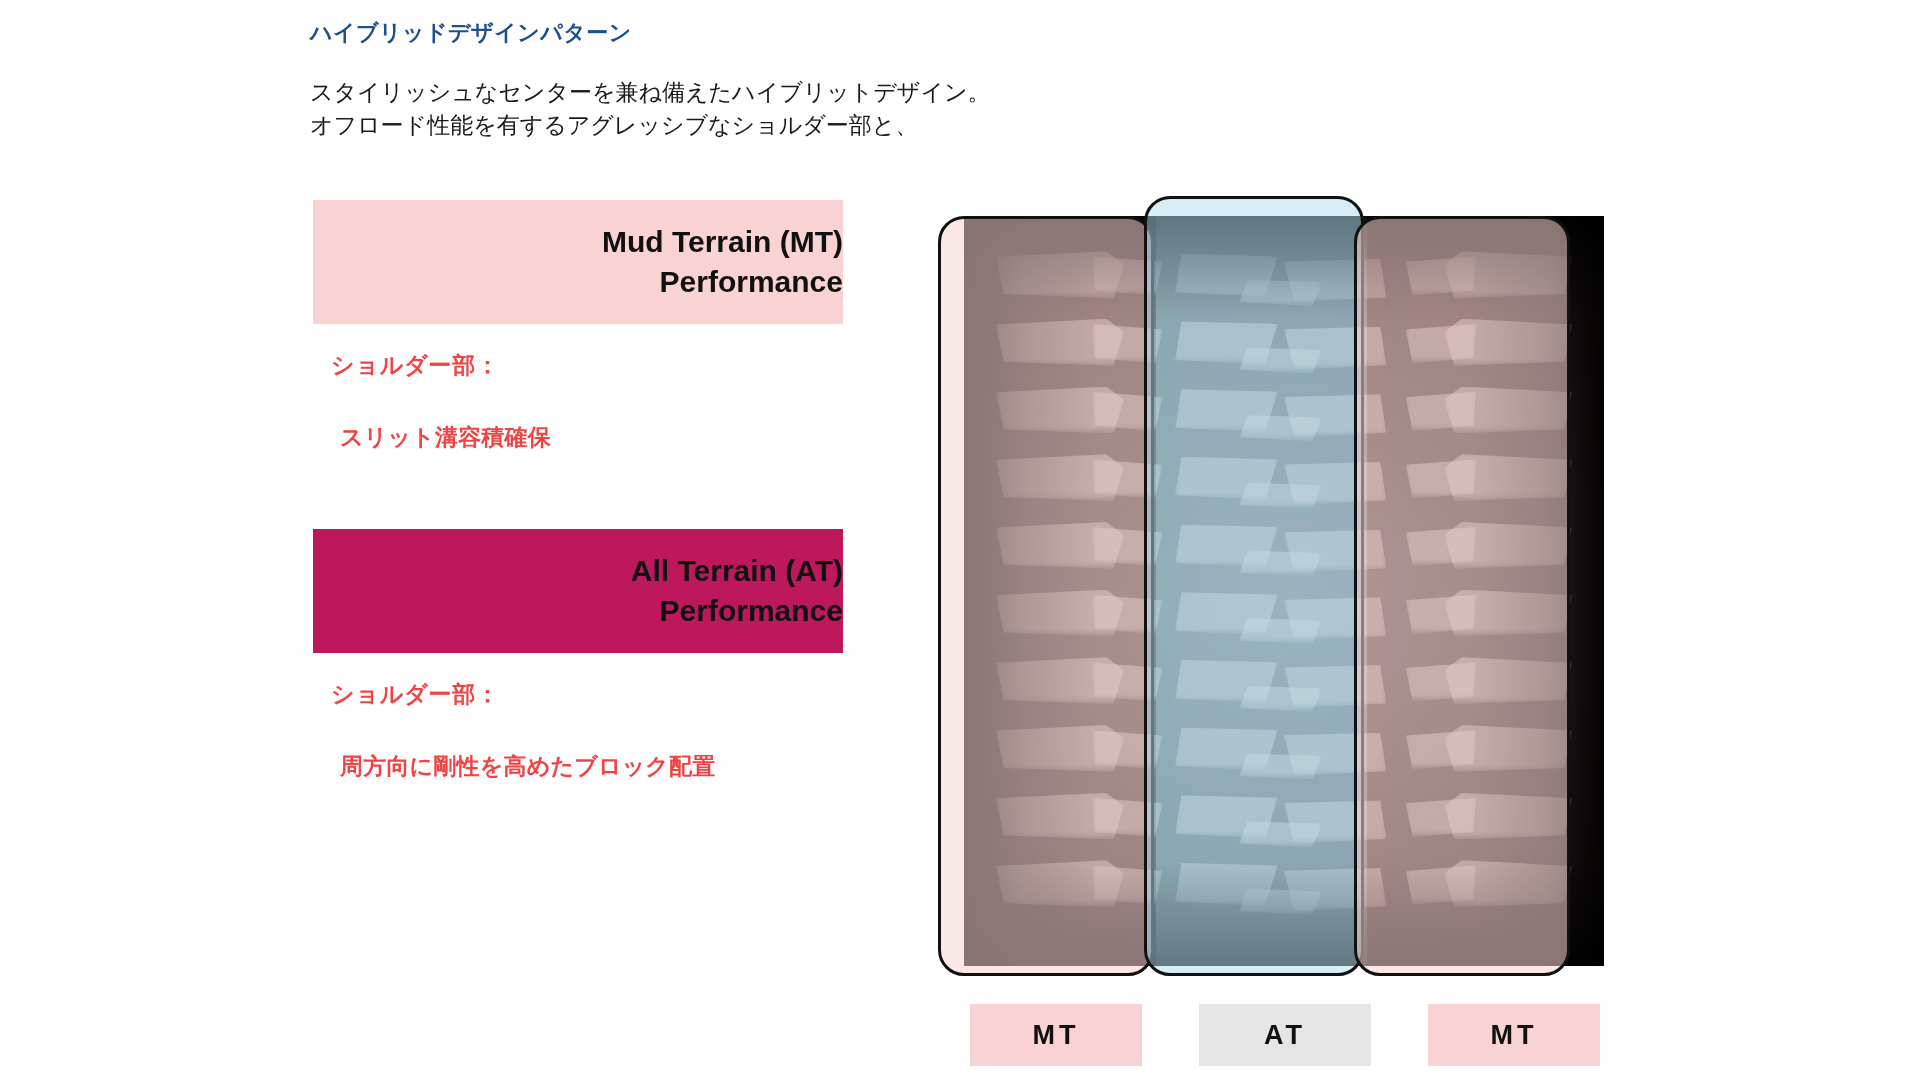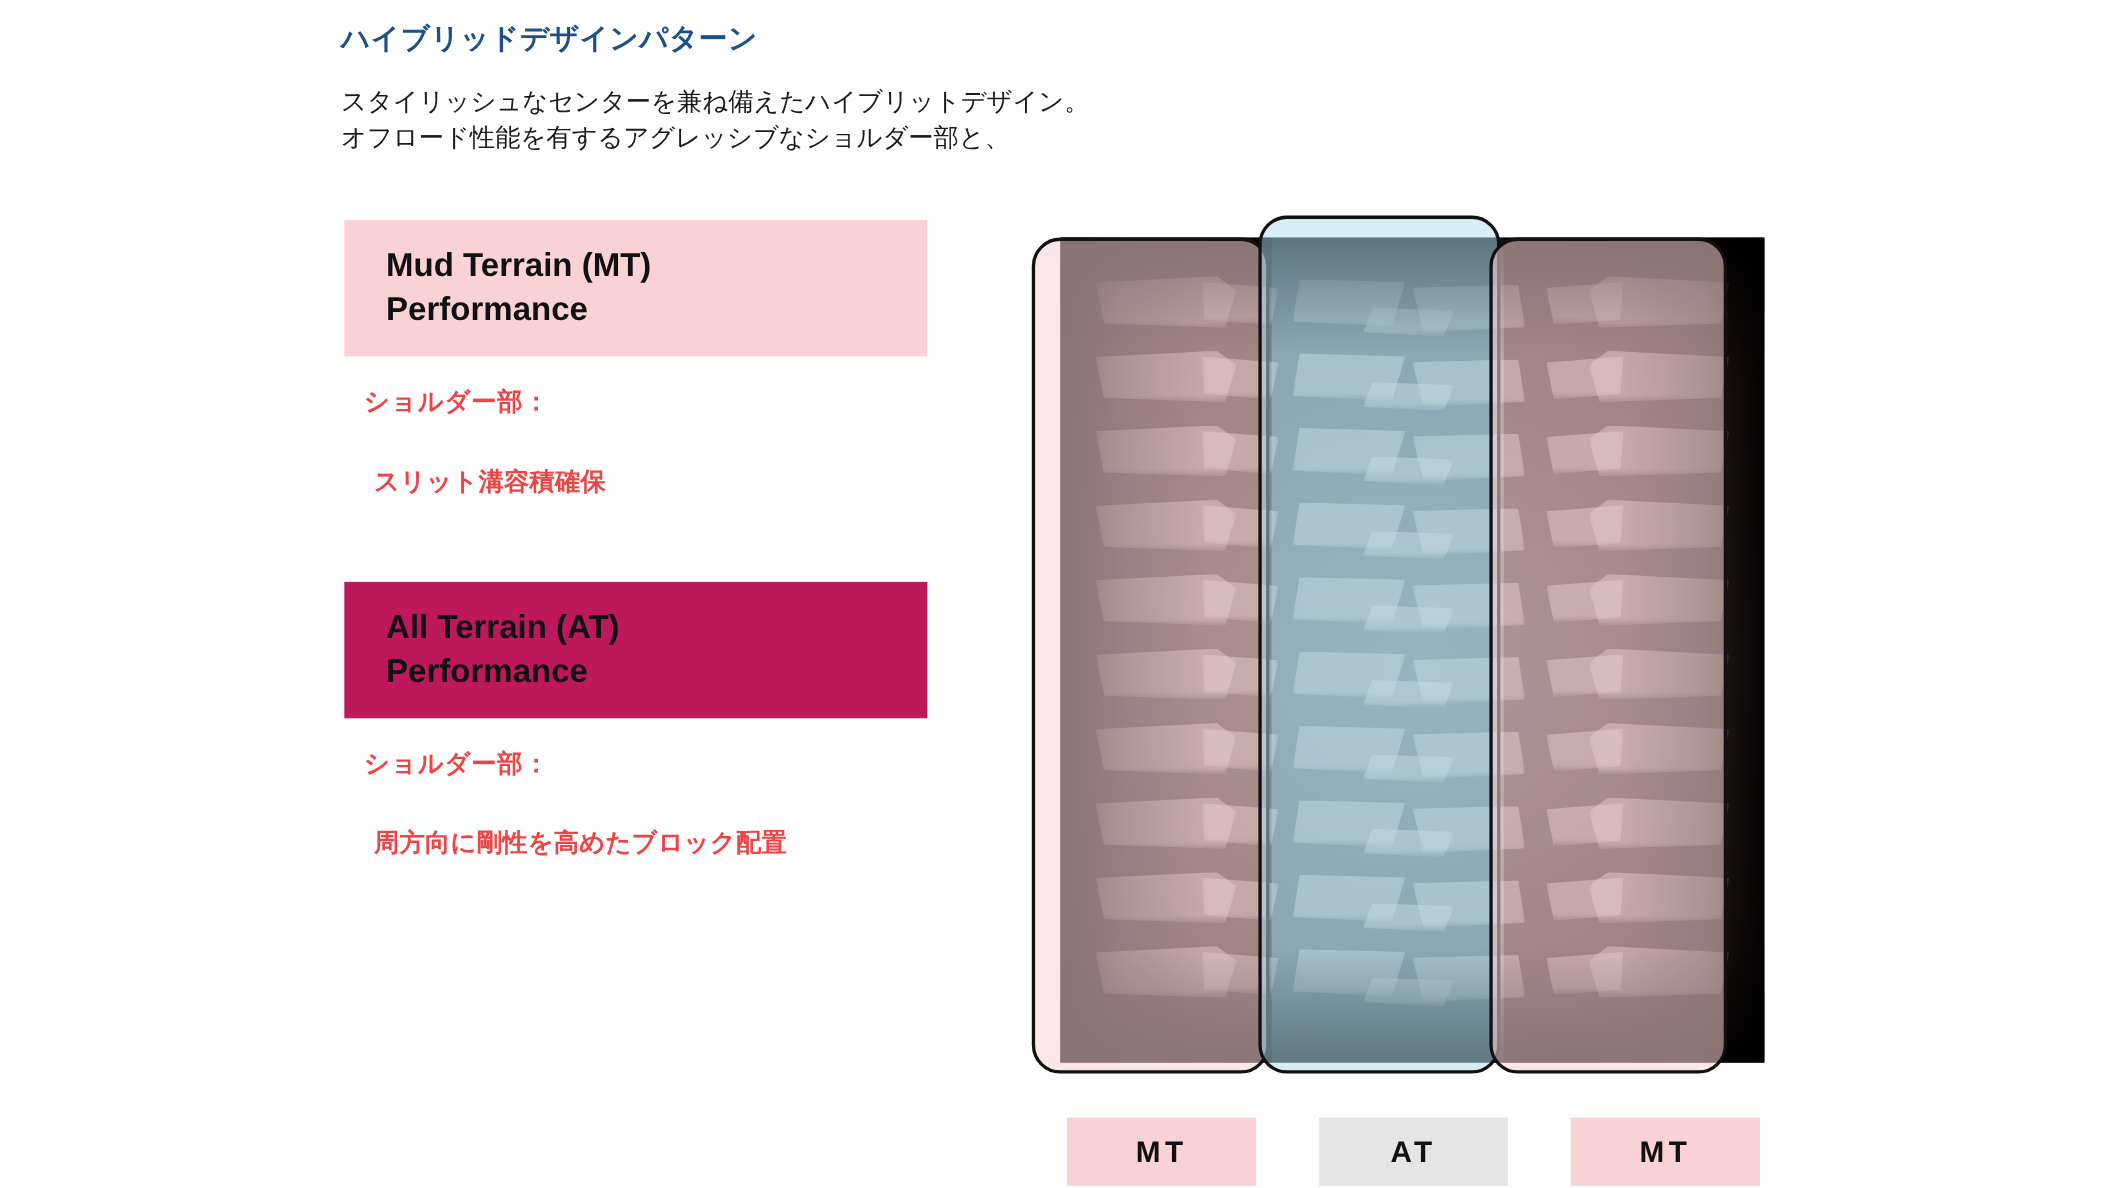--- a/index.html
+++ b/index.html
@@ -12,21 +12,21 @@
   .stage {
     position: relative;
     width: 1920px; height: 1080px;
     background: #fefefe;
   }
 
   
   .heading {
     position: absolute;
     left: 310px; top: 18px;
-    font-size: 26px;
+    font-size: 22px;
     font-weight: 700;
     color: #1c4f8b;
     letter-spacing: 0.5px;
     white-space: nowrap;
   }
   .subtext {
     position: absolute;
     left: 310px; top: 76px;
     font-size: 23px;
     font-weight: 500;
@@ -45,21 +45,21 @@
   .tag-box {
     width: 530px;
     padding: 22px 0 22px 38px;
     font-size: 30px;
     font-weight: 700;
     color: #111111;
     line-height: 1.33;
   }
   .tag-box.mt { background: #f9d3d3; }
   .tag-box.at { background: #be185d; }
-  .tag-box span { display: block; }
+  .tag-box span { display: block; text-align: right; }
 
   .desc {
     margin-top: 24px;
     padding-left: 18px;
     font-size: 23px;
     font-weight: 600;
     color: #ef4444;
     line-height: 1.5;
     letter-spacing: 0.8px;
   }
@@ -150,21 +150,20 @@
     left: 970px; top: 1004px;
     width: 630px;
     display: flex;
     justify-content: space-between;
   }
   .chip {
     width: 172px; height: 62px;
     display: flex; align-items: center; justify-content: center;
     font-size: 27px; font-weight: 700; letter-spacing: 4px;
     color: #111;
-    margin-top: 12px;
   }
   .chip.pink { background: #f9d3d3; }
   .chip.blue { background: #e5e5e5; }
 </style>
 </head>
 <body>
 
 <div class="stage">
 
   <div class="heading">ハイブリッドデザインパターン</div>

